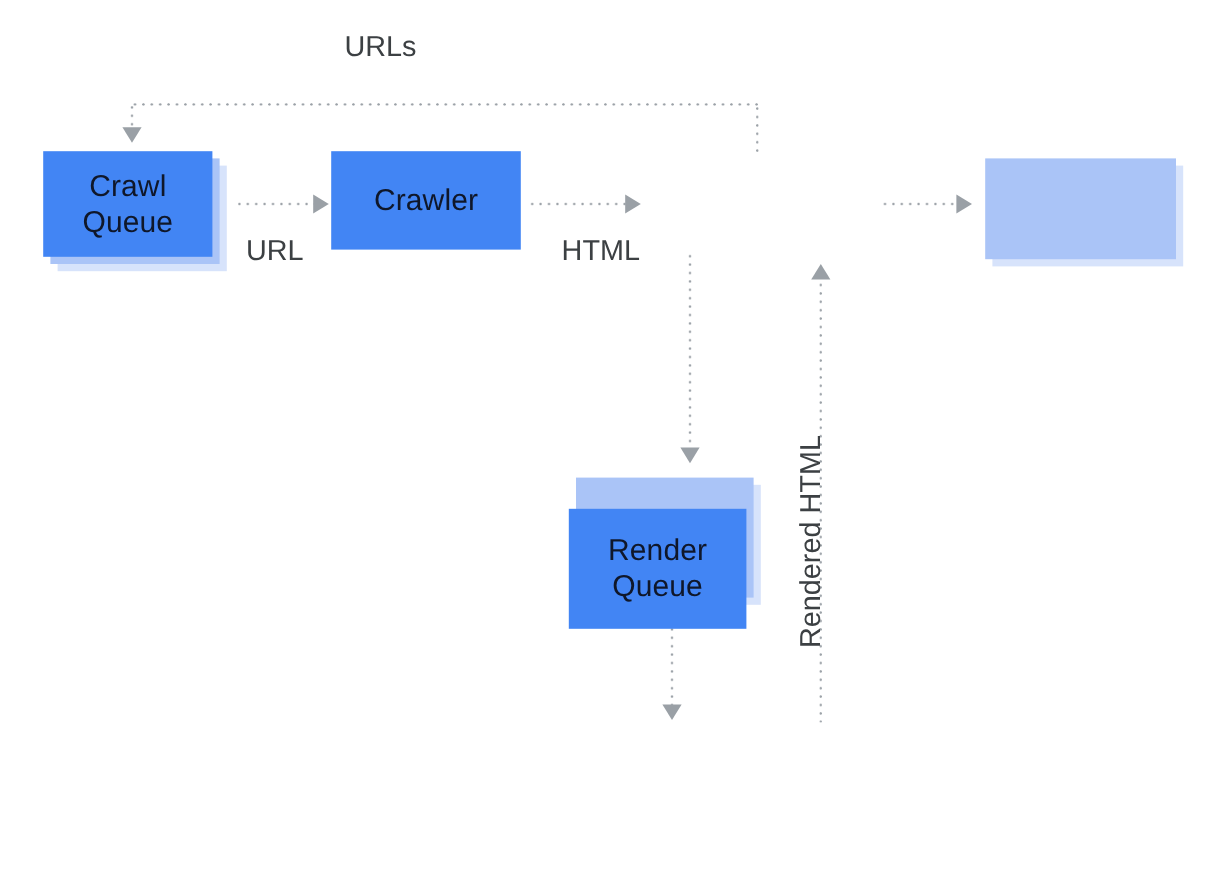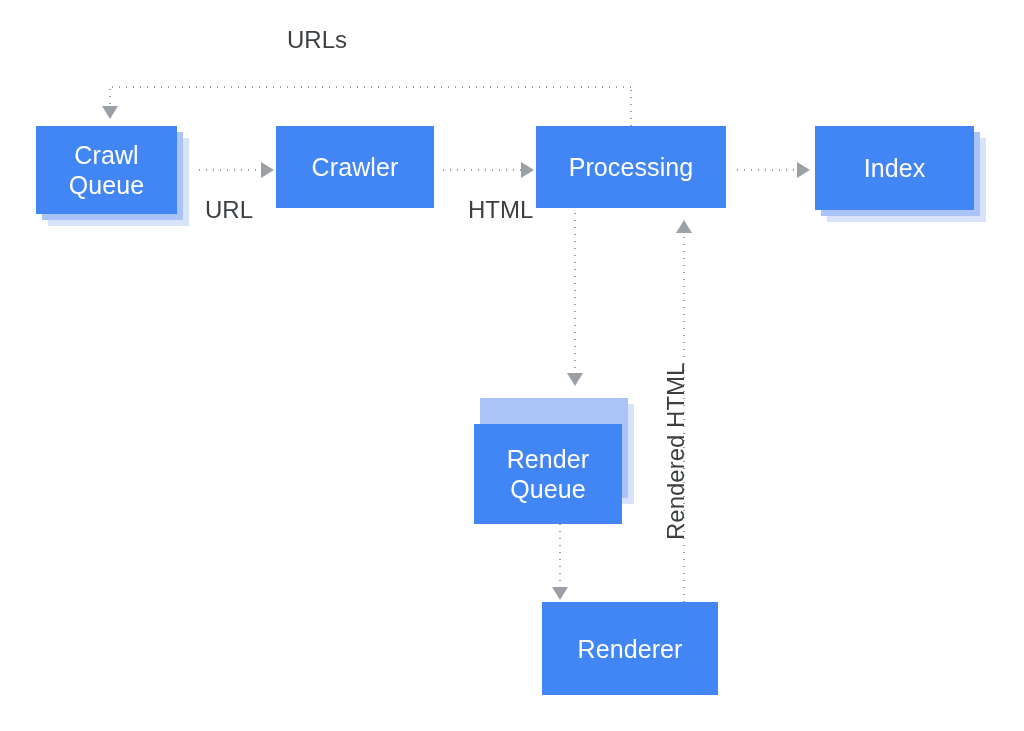--- a/index.html
+++ b/index.html
@@ -22,21 +22,21 @@
   }
 
   
   .node {
     position: absolute;
     box-sizing: border-box;
     display: flex;
     align-items: center;
     justify-content: center;
     text-align: center;
-    color: #ffffff;
+    color: #0f172a;
     font-size: 25px;
     line-height: 1.2;
     font-weight: 400;
     letter-spacing: 0.1px;
     background: #4285f4;
     z-index: 5;
   }
   .node-label {
     display: block;
     white-space: pre-line;
@@ -131,47 +131,38 @@
   <div class="edge-label" style="left:205px; top:198px;">URL</div>
 
   <div class="node" style="left:276px; top:126px; width:158px; height:82px;">
     <span class="node-label">Crawler</span>
   </div>
 
   <div class="dot-h" style="left:440px; top:169px; width:82px;"></div>
   <div class="arrow right" style="left:521px; top:162px;"></div>
   <div class="edge-label" style="left:468px; top:198px;">HTML</div>
 
-  <div class="node" style="left:536px; top:126px; width:190px; height:82px;">
-    <span class="node-label">Processing</span>
-  </div>
 
   <div class="dot-h" style="left:734px; top:169px; width:64px;"></div>
   <div class="arrow right" style="left:797px; top:162px;"></div>
 
   <div class="deck-layer back" style="left:827px; top:138px; width:159px; height:84px;"></div>
   <div class="deck-layer mid" style="left:821px; top:132px; width:159px; height:84px;"></div>
-  <div class="node" style="left:815px; top:126px; width:159px; height:84px;">
-    <span class="node-label">Index</span>
-  </div>
 
   <div class="dot-v" style="left:574px; top:210px; width:2px; height:165px;"></div>
   <div class="arrow down" style="left:567px; top:373px;"></div>
 
   <div class="deck-layer back" style="left:486px; top:404px; width:148px; height:100px;"></div>
   <div class="deck-layer mid" style="left:480px; top:398px; width:148px; height:100px;"></div>
   <div class="node" style="left:474px; top:392px; width:148px; height:100px;margin-top:32px;">
     <span class="node-label">Render
 Queue</span>
   </div>
 
   <div class="dot-v" style="left:559px; top:500px; width:2px; height:90px;"></div>
   <div class="arrow down" style="left:552px; top:587px;"></div>
 
-  <div class="node" style="left:542px; top:602px; width:176px; height:93px;">
-    <span class="node-label">Renderer</span>
-  </div>
 
   <div class="dot-v" style="left:683px; top:234px; width:2px; height:368px;"></div>
   <div class="arrow up" style="left:676px; top:220px;"></div>
   <div class="edge-label vertical" style="left:664px; top:540px;">Rendered HTML</div>
 
 </div>
 
 </body></html>

